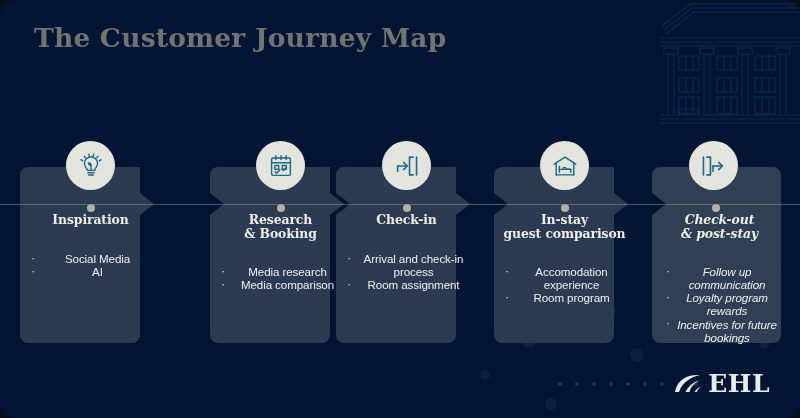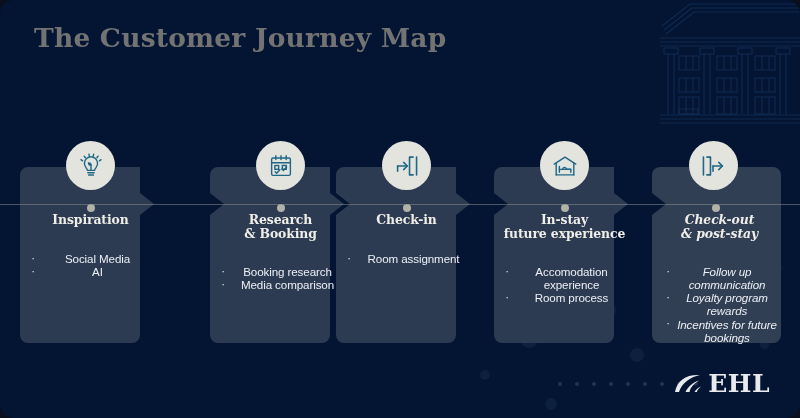--- a/index.html
+++ b/index.html
@@ -206,21 +206,21 @@
           <rect x="9.5" y="15.5" width="4" height="4"></rect>
           <path d="M17 19.2l1.6 1.6L22 17"></path>
           <path d="M9.8 22.2l1.6 1.6L14.8 20"></path>
           <path d="M17.4 15.5h4.2v4h-4.2z"></path>
         </svg>
       </div>
       <div class="card-body">
         <div class="card-heading" style="white-space:pre-line;">Research
 &amp; Booking</div>
         <ul class="card-list" style="top:99px;">
-          <li>Booking research</li>
+          <li>Media research</li>
           <li>Media comparison</li>
         </ul>
       </div>
     </div>
 
     <div class="card" style="left:336px;width:141px;height:176px;">
       <svg class="card-shape" width="141" height="176" viewBox="0 0 141 176">
         <path d="M8 0 H120 L120 26 L134 37 L120 48 L120 168 A8 8 0 0 1 112 176 H8 A8 8 0 0 1 0 168 V48 L14 37 L0 26 V8 A8 8 0 0 1 8 0 Z" fill="#2d3b52"></path>
       </svg>
       <div class="node-dot"></div>
@@ -229,20 +229,21 @@
           <path d="M22.5 6.5h-3.8v19h3.8"></path>
           <path d="M26.2 6.5v19"></path>
           <path d="M6 16h10"></path>
           <path d="M12.4 12.2 16.3 16l-3.9 3.8"></path>
           <path d="M6 16v5.6"></path>
         </svg>
       </div>
       <div class="card-body">
         <div class="card-heading">Check-in</div>
         <ul class="card-list" style="top:86px;">
+          <li>Arrival and check-in process</li>
           <li>Room assignment</li>
         </ul>
       </div>
     </div>
 
     <div class="card" style="left:494px;width:141px;height:176px;">
       <svg class="card-shape" width="141" height="176" viewBox="0 0 141 176">
         <path d="M8 0 H120 L120 26 L134 37 L120 48 L120 168 A8 8 0 0 1 112 176 H8 A8 8 0 0 1 0 168 V48 L14 37 L0 26 V8 A8 8 0 0 1 8 0 Z" fill="#2d3b52"></path>
       </svg>
       <div class="node-dot"></div>
@@ -252,24 +253,24 @@
           <path d="M6.6 13v12.5M25.4 13v12.5"></path>
           <path d="M6.6 25.5h18.8"></path>
           <path d="M10 22.6v-6"></path>
           <path d="M10 19.6h12.2v3"></path>
           <path d="M13.6 19.4a1.9 1.9 0 1 1 3.8 0"></path>
           <path d="M17.6 19.4h4.6"></path>
         </svg>
       </div>
       <div class="card-body">
         <div class="card-heading" style="white-space:pre-line;">In-stay
-future experience</div>
+guest comparison</div>
         <ul class="card-list" style="top:99px;">
           <li>Accomodation experience</li>
-          <li>Room process</li>
+          <li>Room program</li>
         </ul>
       </div>
     </div>
 
     <div class="card" style="left:652px;width:129px;height:176px;font-style:italic;">
       <svg class="card-shape" width="129" height="176" viewBox="0 0 129 176">
         <path d="M8 0 H121 A8 8 0 0 1 129 8 V168 A8 8 0 0 1 121 176 H8 A8 8 0 0 1 0 168 V48 L14 37 L0 26 V8 A8 8 0 0 1 8 0 Z" fill="#313f55"></path>
       </svg>
       <div class="node-dot" style="left:64px;"></div>
       <div class="icon-bubble" style="margin-left:-28px;">

